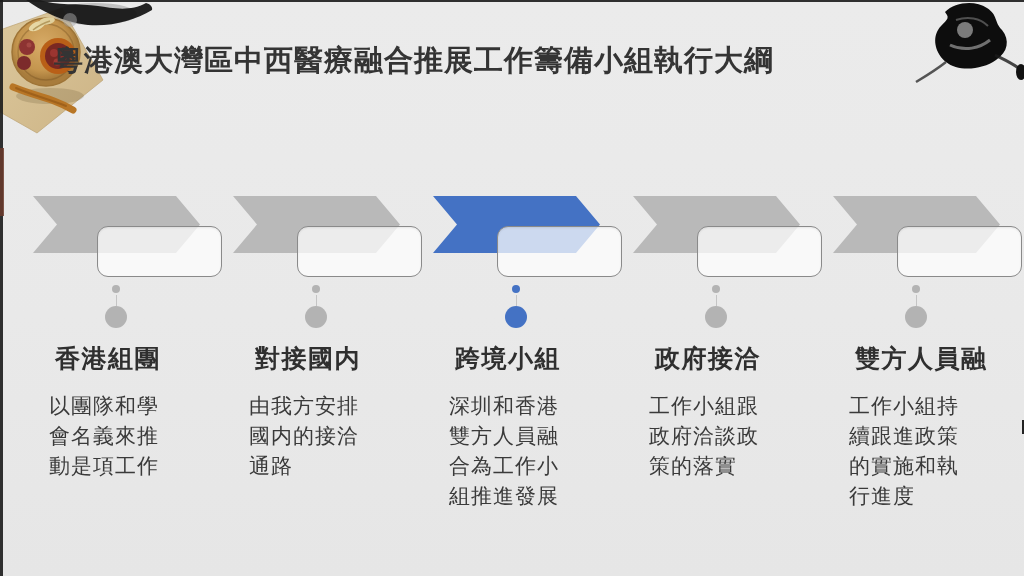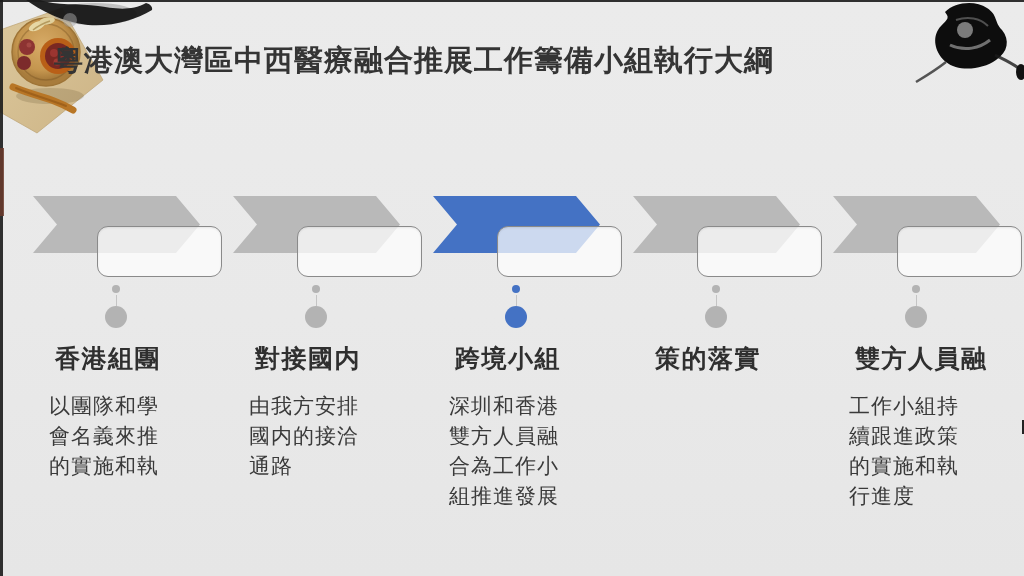--- a/index.html
+++ b/index.html
@@ -113,21 +113,21 @@
     <svg class="chevron" viewBox="0 0 167 57">
         <polygon points="0,0 143,0 167,28.5 143,57 0,57 24,28.5"></polygon>
       </svg>
     <div class="card"></div>
     <div class="dot-small"></div>
     <div class="dot-line"></div>
     <div class="dot-big"></div>
     <div class="heading">香港組團</div>
     <div class="body-text">以團隊和學
 會名義來推
-的實施和執</div>
+動是項工作</div>
   </div>
 
   <div class="unit active" style="left:433px">
     <svg class="chevron" viewBox="0 0 167 57">
         <polygon points="0,0 143,0 167,28.5 143,57 0,57 24,28.5"></polygon>
       </svg>
     <div class="card"></div>
     <div class="dot-small"></div>
     <div class="dot-line"></div>
     <div class="dot-big"></div>
@@ -153,21 +153,24 @@
   </div>
 
   <div class="unit" style="left:633px">
     <svg class="chevron" viewBox="0 0 167 57">
         <polygon points="0,0 143,0 167,28.5 143,57 0,57 24,28.5"></polygon>
       </svg>
     <div class="card"></div>
     <div class="dot-small"></div>
     <div class="dot-line"></div>
     <div class="dot-big"></div>
-    <div class="heading">策的落實</div>
+    <div class="heading">政府接洽</div>
+    <div class="body-text">工作小組跟
+政府洽談政
+策的落實</div>
   </div>
 
   <div class="unit" style="left:833px">
     <svg class="chevron" viewBox="0 0 167 57">
         <polygon points="0,0 143,0 167,28.5 143,57 0,57 24,28.5"></polygon>
       </svg>
     <div class="card"></div>
     <div class="dot-small"></div>
     <div class="dot-line"></div>
     <div class="dot-big"></div>

